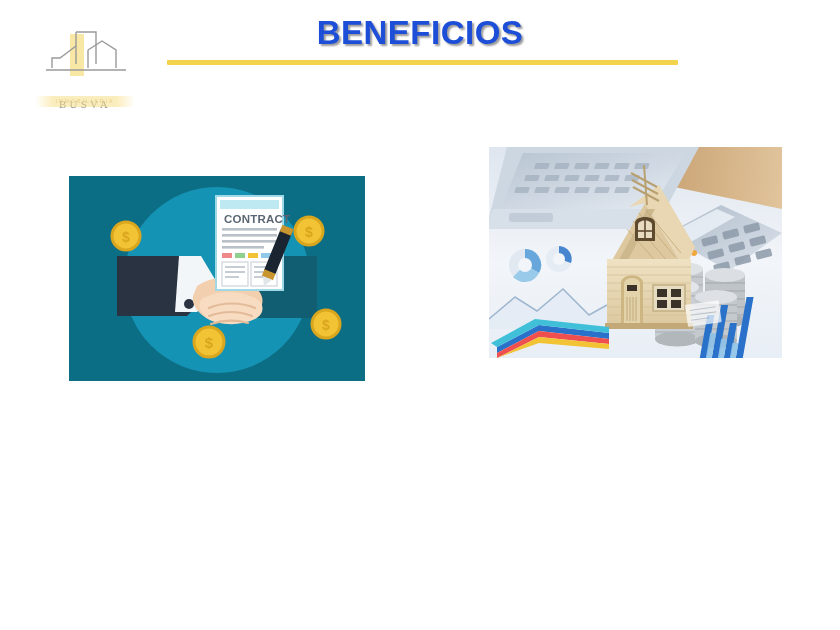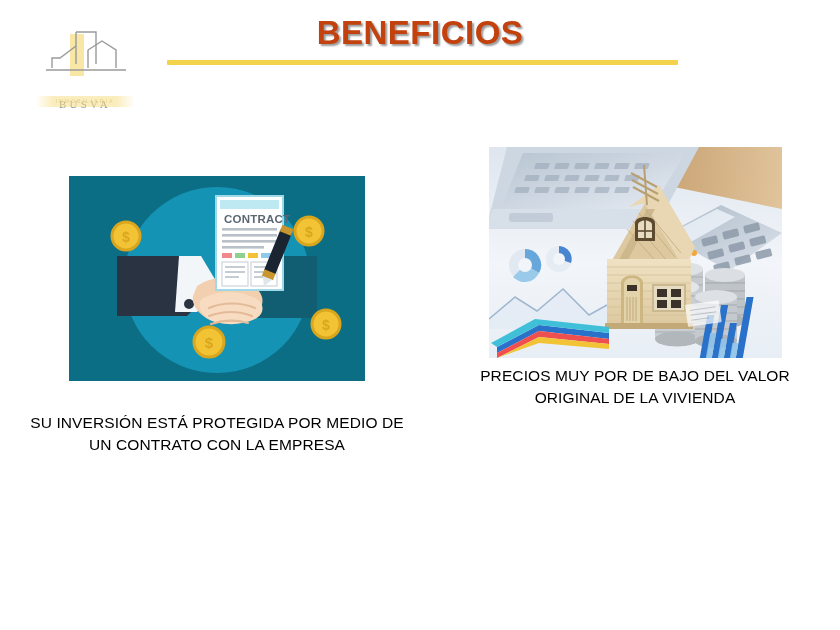--- a/index.html
+++ b/index.html
@@ -59,21 +59,21 @@
   
   .title {
     position: absolute;
     left: 0;
     top: 14px;
     width: 840px;
     text-align: center;
     font-size: 33px;
     font-weight: bold;
     letter-spacing: 0.5px;
-    color: #c2410c;
+    color: #1d4ed8;
     text-shadow: 2px 2px 2px rgba(120,120,120,0.75);
   }
   .title-rule {
     position: absolute;
     left: 167px;
     top: 60px;
     width: 511px;
     height: 5px;
     background: #f3d24e;
     border-radius: 1px;
@@ -208,21 +208,20 @@
         <circle cx="257" cy="148" r="14" fill="#f2c335" stroke="#d9a61e" stroke-width="3"></circle>
         <text x="257" y="154" text-anchor="middle" font-family="Liberation Sans, sans-serif" font-size="14" font-weight="bold" fill="#d9a61e">$</text>
       </g>
       <g>
         <circle cx="140" cy="166" r="15" fill="#f2c335" stroke="#d9a61e" stroke-width="3"></circle>
         <text x="140" y="172" text-anchor="middle" font-family="Liberation Sans, sans-serif" font-size="15" font-weight="bold" fill="#d9a61e">$</text>
       </g>
     </svg>
   </div>
 
-  <div class="cap-body">SU INVERSIÓN ESTÁ PROTEGIDA POR MEDIO DE UN CONTRATO CON LA EMPRESA</div>
 </div>
 
 <div class="col col-right">
 
   <div class="figure fig-right">
     <svg class="ph-svg" viewBox="0 0 293 211" xmlns="http://www.w3.org/2000/svg">
       <defs>
         <linearGradient id="deskG" x1="0" y1="0" x2="0" y2="1">
           <stop offset="0%" stop-color="#dfe6ef"></stop>
           <stop offset="55%" stop-color="#f2f5f9"></stop>
@@ -445,14 +444,13 @@
         <rect x="196" y="158" width="34" height="22" rx="1" fill="#ffffff" transform="rotate(-8 196 158)"></rect>
         <g stroke="#b8c2cc" stroke-width="1" transform="rotate(-8 196 158)">
           <line x1="200" y1="164" x2="226" y2="164"></line>
           <line x1="200" y1="169" x2="226" y2="169"></line>
           <line x1="200" y1="174" x2="218" y2="174"></line>
         </g>
       </g>
     </svg>
   </div>
 
-  <div class="cap-body">PRECIOS MUY POR DE BAJO DEL VALOR ORIGINAL DE LA VIVIENDA</div>
 </div>
 
 </body></html>

